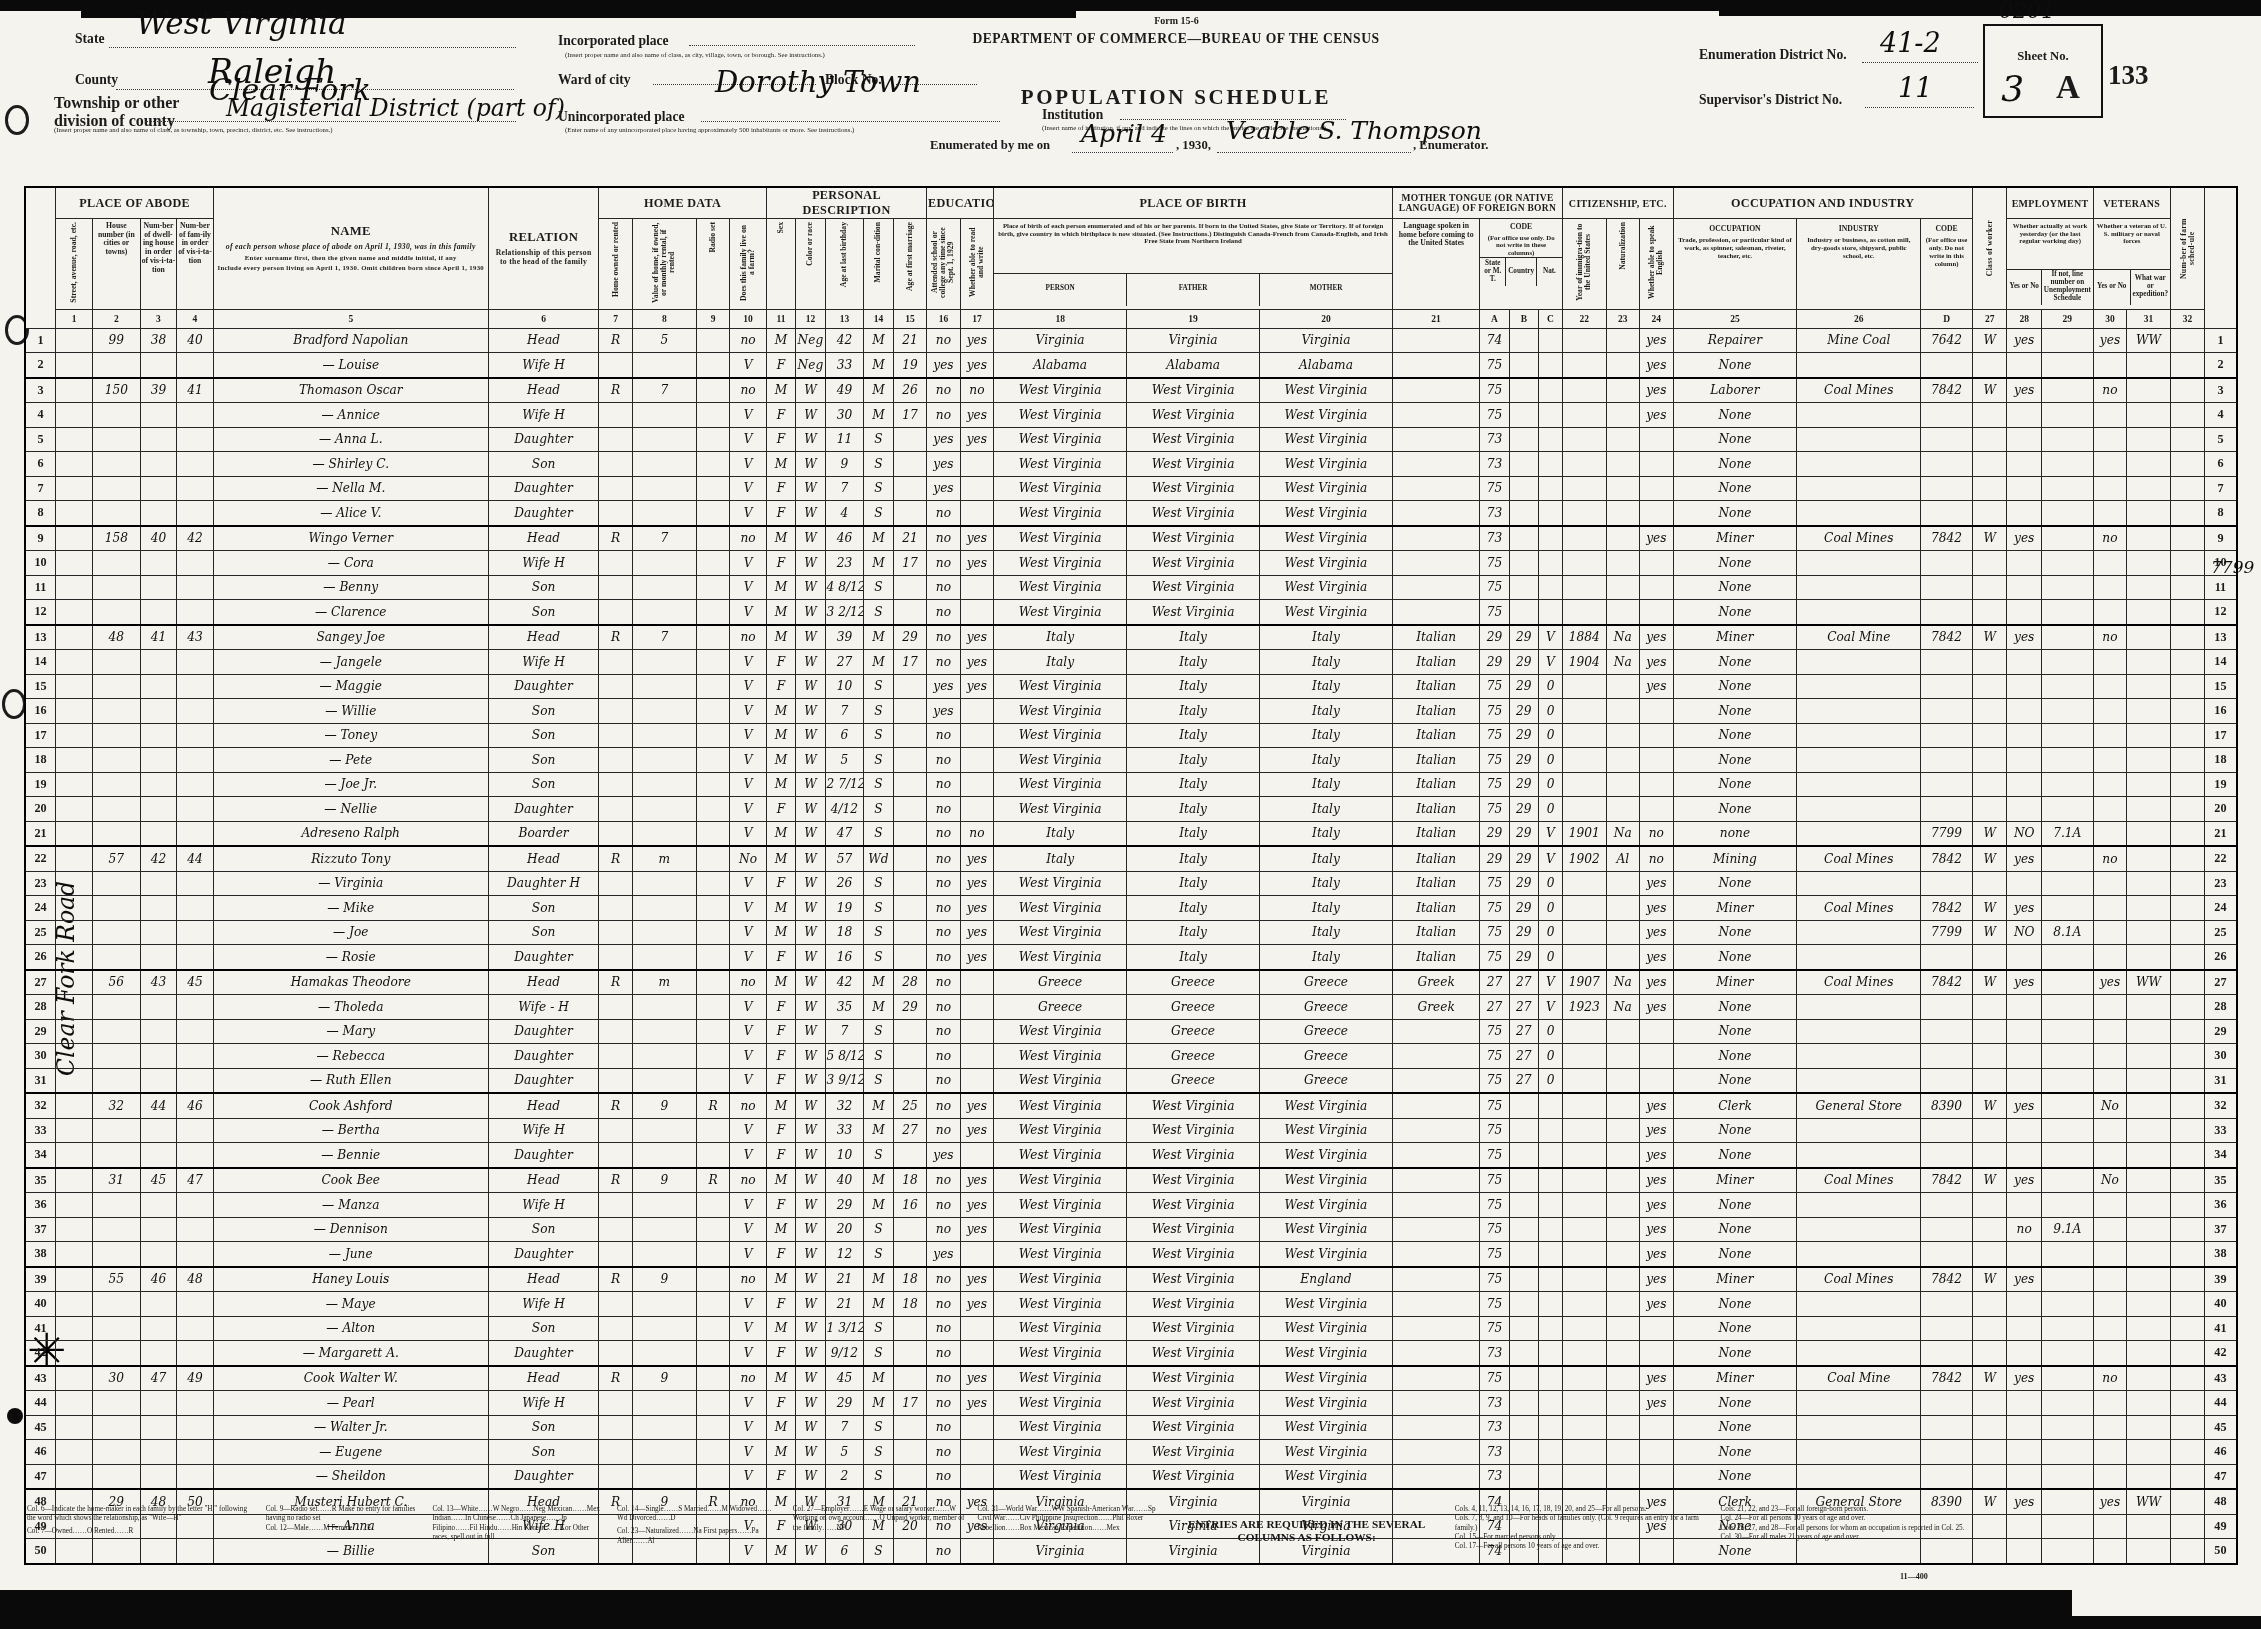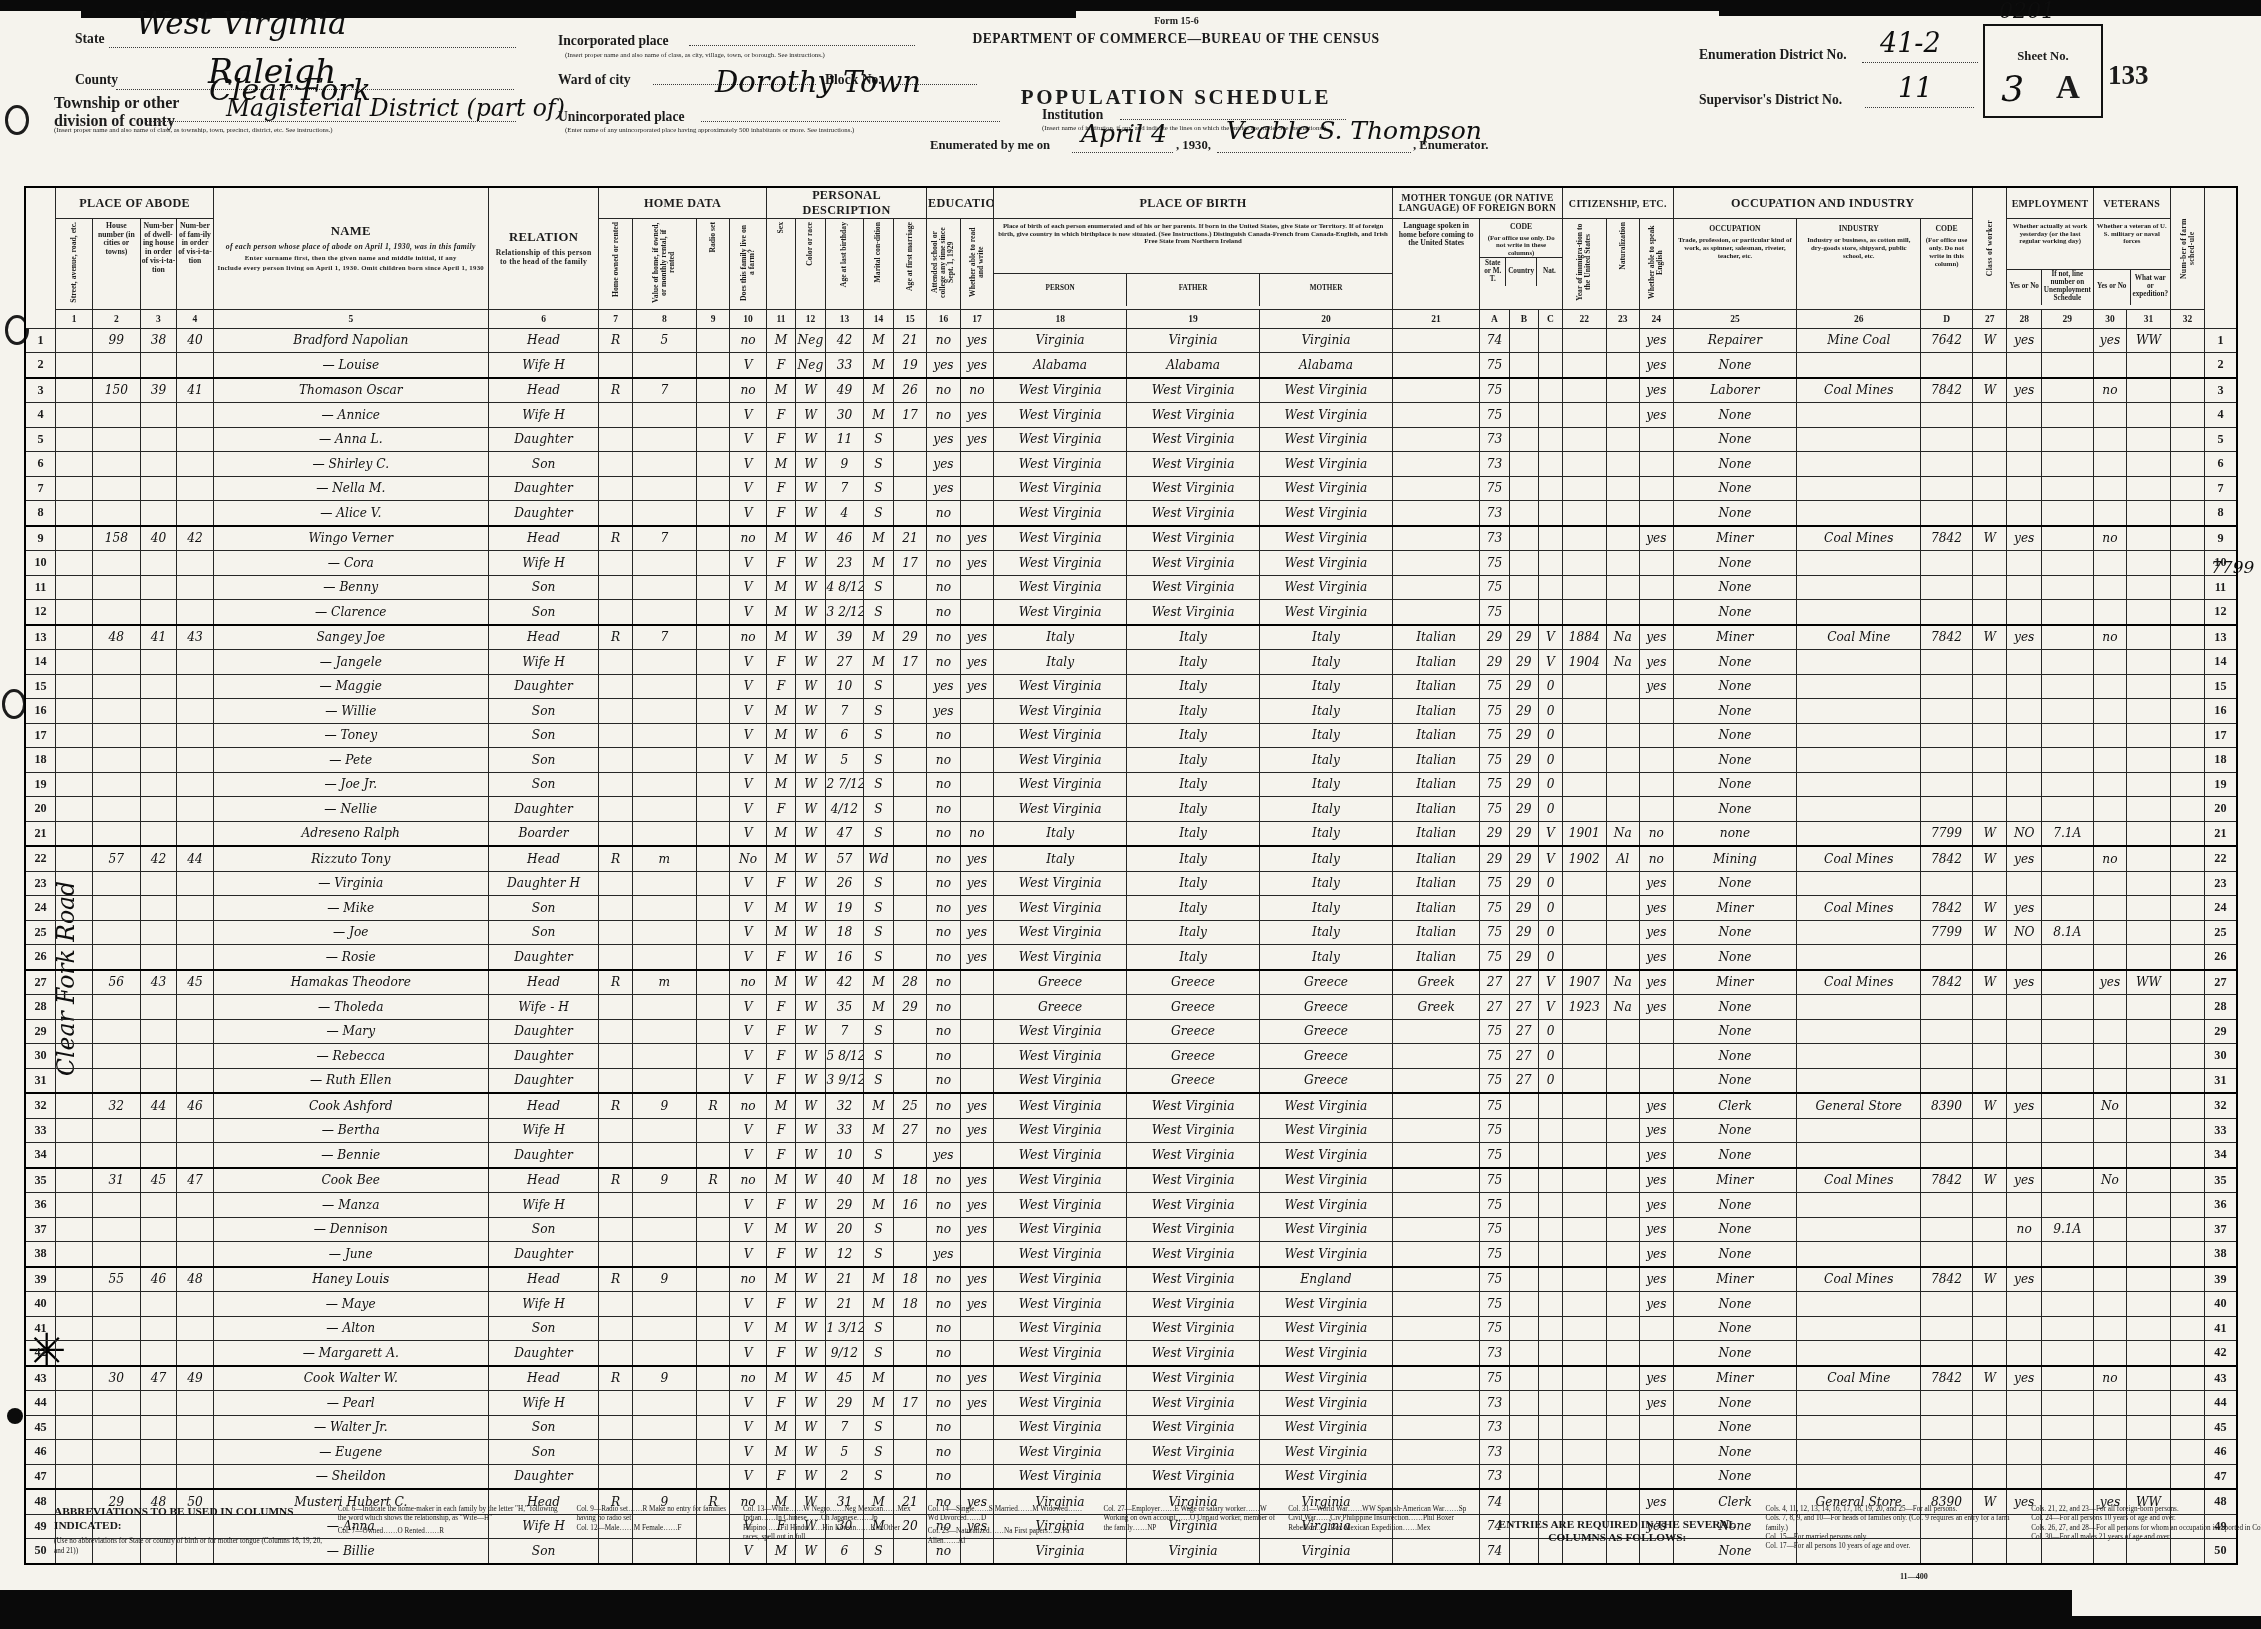--- a/index.html
+++ b/index.html
@@ -2331,24 +2331,20 @@
           <td class="hw col-un"></td>
           <td class="hw col-vet"></td>
           <td class="hw col-war"></td>
           <td class="hw col-fs"></td>
           <td class="ln">50</td>
         </tr>
       </tbody>
   </table>
 
   <div class="footer">
-    <div class="blk" style="width:271px;padding-left:27px;">
-      <div class="t">ABBREVIATIONS TO BE USED IN COLUMNS INDICATED:</div>
-      <div style="margin-top:5.4px;">(Use no abbreviations for State or country of birth or for mother tongue (Columns 18, 19, 20, and 21))</div>
-    </div>
     <div class="blk" style="width:226px;font-family:Liberation Serif, serif;">
       <div>Col. 6—Indicate the home-maker in each family by the letter "H," following the word which shows the relationship, as "Wife—H"</div>
       <div style="margin-top:3.6px;">Col. 7—Owned……O   Rented……R</div>
     </div>
     <div class="blk" style="width:154px;">
       <div>Col. 9—Radio set……R   Make no entry for families having no radio set</div>
       <div style="margin-top:0;">Col. 12—Male……M   Female……F</div>
     </div>
     <div class="blk" style="width:172px;">
       <div>Col. 13—White……W   Negro……Neg   Mexican……Mex   Indian……In   Chinese……Ch   Japanese……Jp   Filipino……Fil   Hindu……Hin   Korean……Kor   Other races, spell out in full</div>

